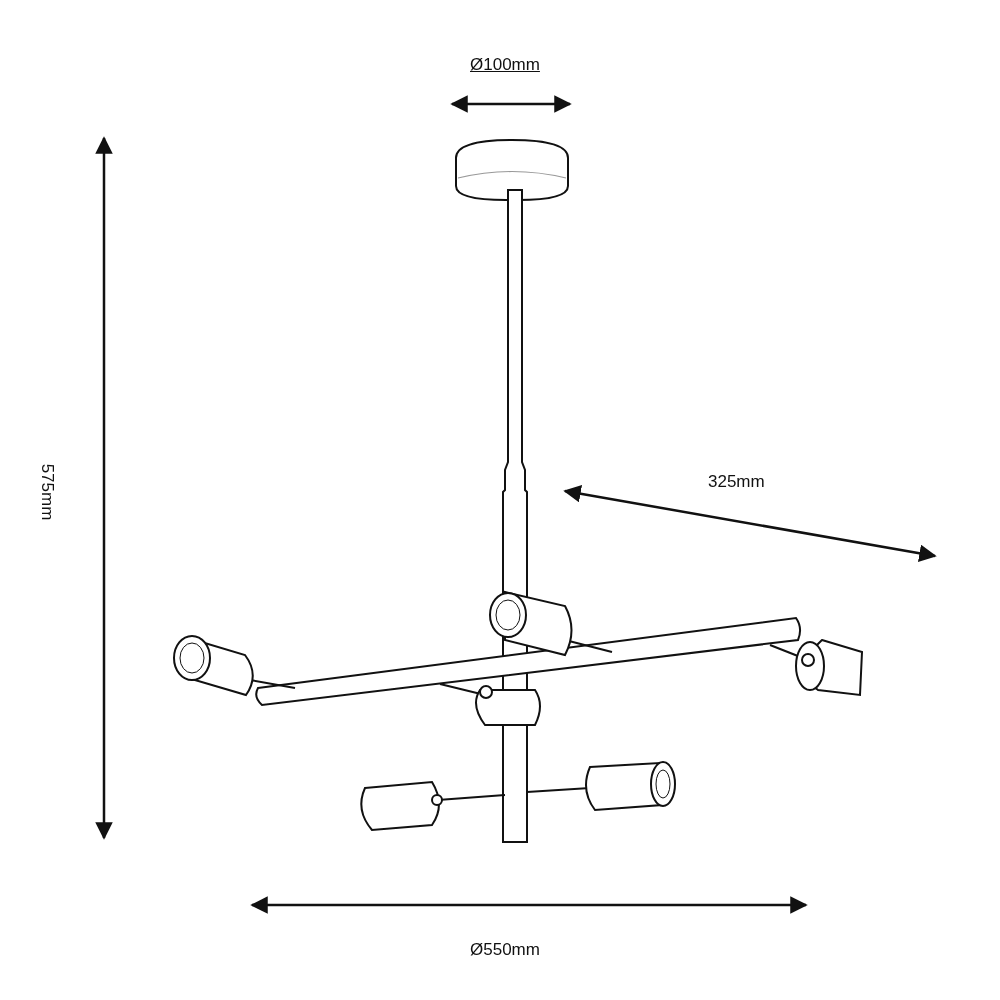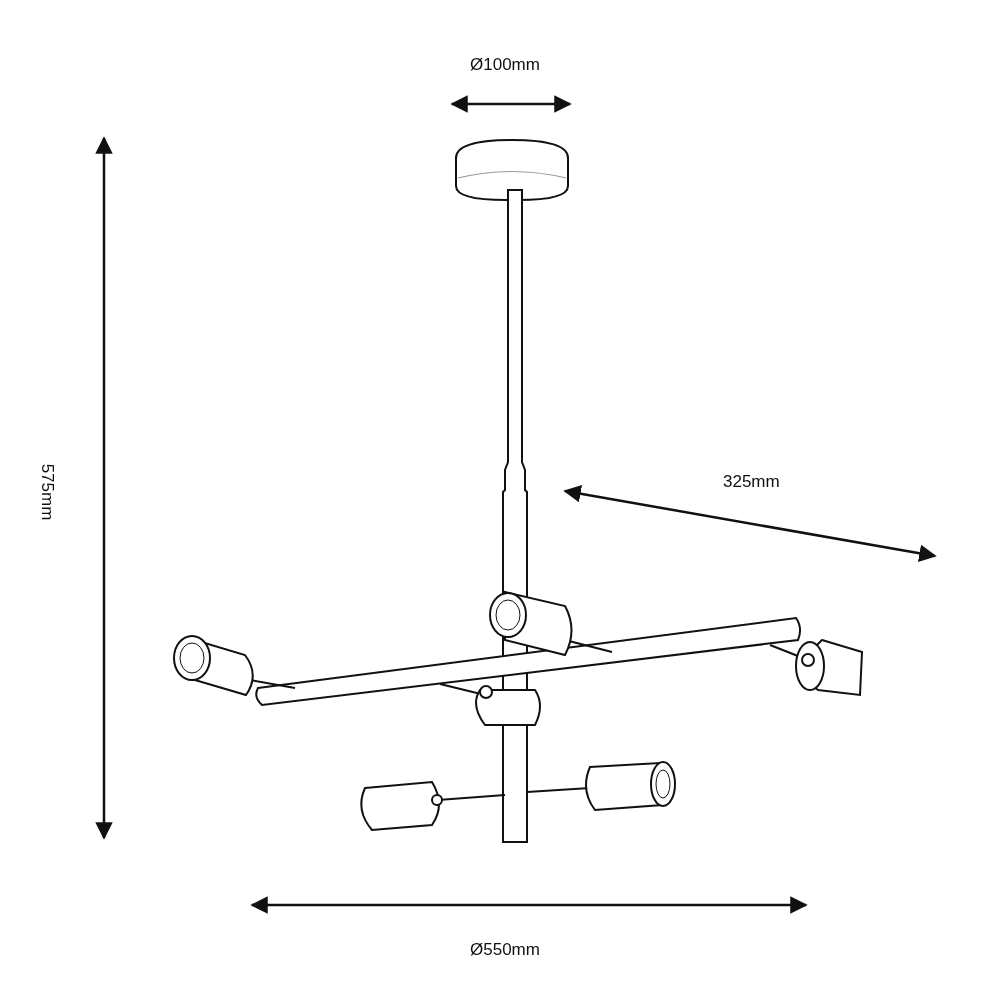--- a/index.html
+++ b/index.html
@@ -1,21 +1,21 @@
 <!DOCTYPE html>
 <html><head>
 <meta charset="utf-8">
 <style>
   html, body { margin: 0; padding: 0; background: #ffffff; }
   body { width: 1000px; height: 1000px; position: relative; overflow: hidden; font-family: "Liberation Sans", sans-serif; }
   #drawing { position: absolute; left: 0; top: 0; width: 1000px; height: 1000px; }
   .dim-label { position: absolute; font-family: "Liberation Sans", sans-serif; font-size: 17px; color: #111; white-space: nowrap; }
-  .lbl-top { left: 470px; top: 55px; }
+  .lbl-top { left: 470px; top: 55px; text-decoration: underline; }
   .lbl-bottom { left: 470px; top: 940px; }
-  .lbl-diag { left: 723px; top: 472px; }
+  .lbl-diag { left: 708px; top: 472px; }
   .lbl-height { left: 12px; top: 482px; transform: rotate(90deg); transform-origin: center; width: 70px; text-align: center; }
 </style>
 </head>
 <body>
 
 <svg id="drawing" viewBox="0 0 1000 1000" xmlns="http://www.w3.org/2000/svg">
   <defs>
     <marker id="ah" viewBox="0 0 10 10" refX="9" refY="5" markerWidth="7" markerHeight="7" orient="auto-start-reverse">
       <path d="M0,0 L10,5 L0,10 z" fill="#111"></path>
     </marker>

